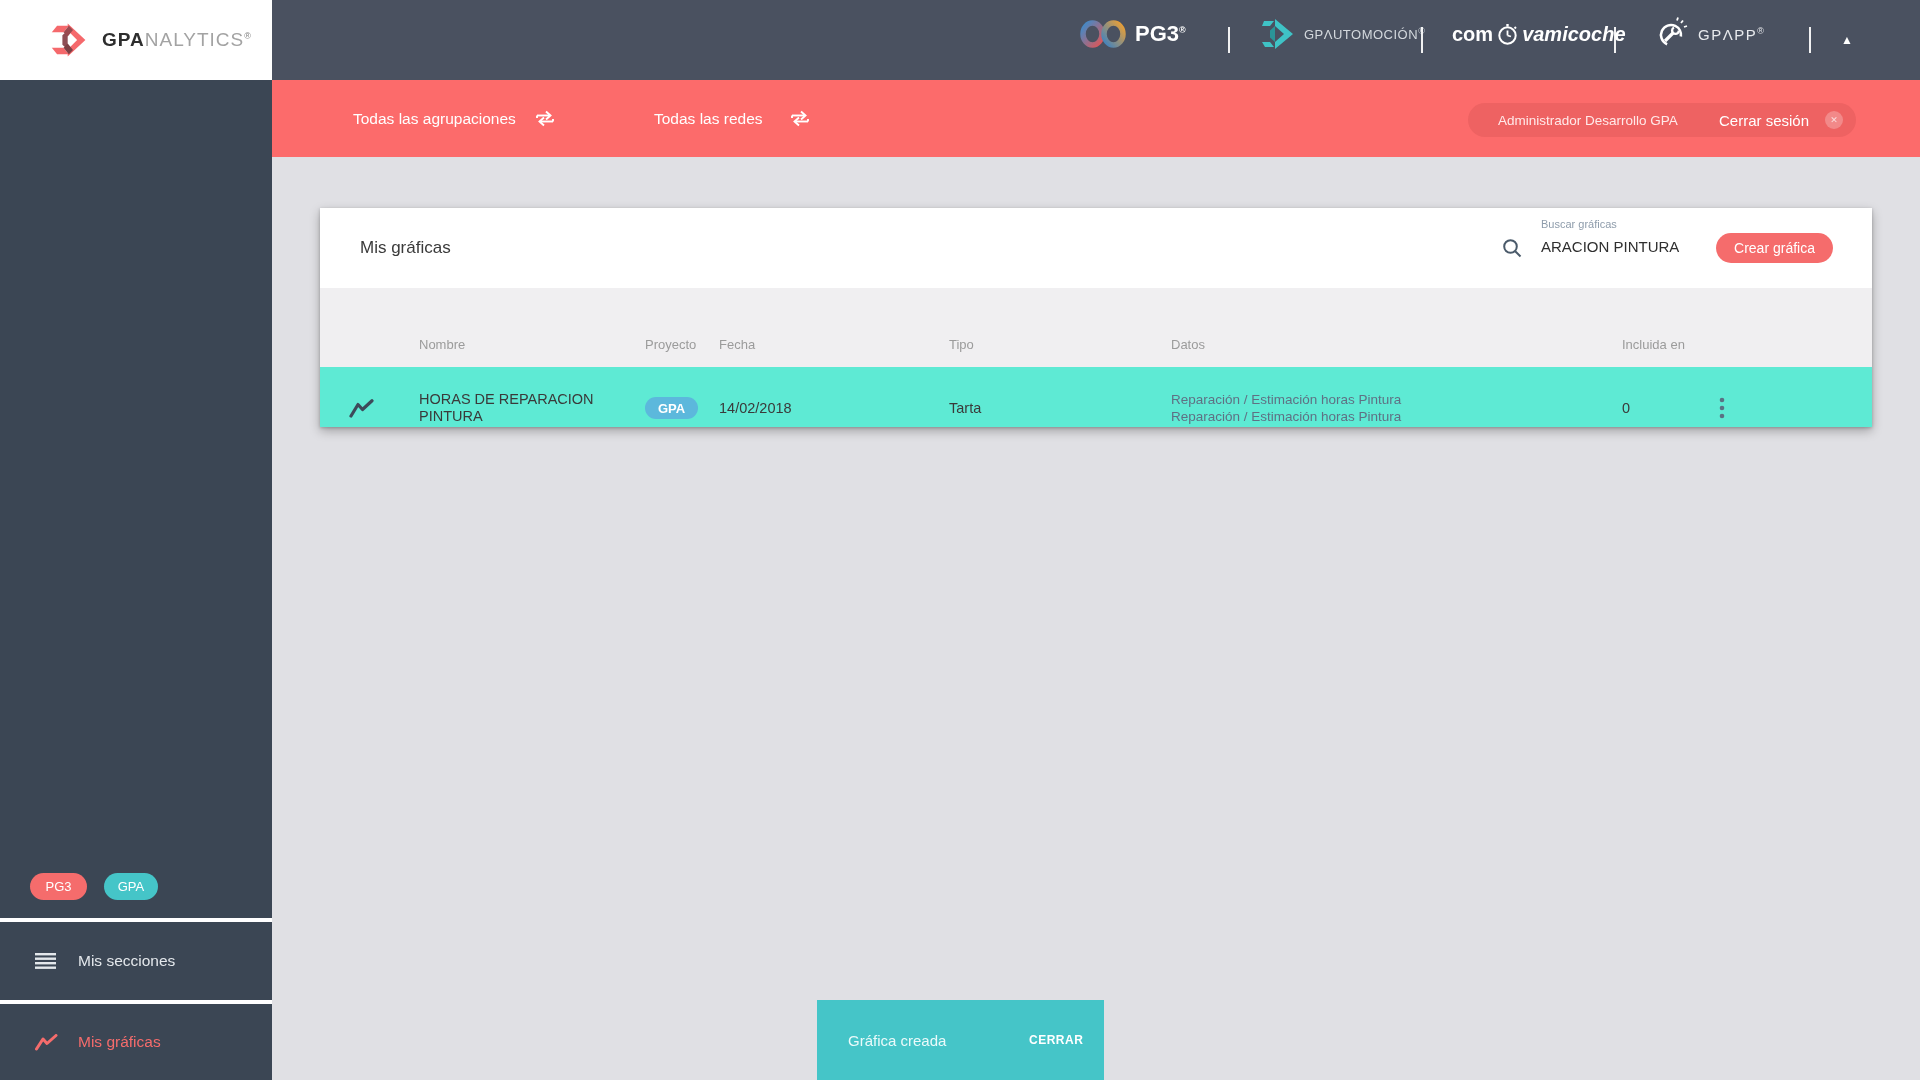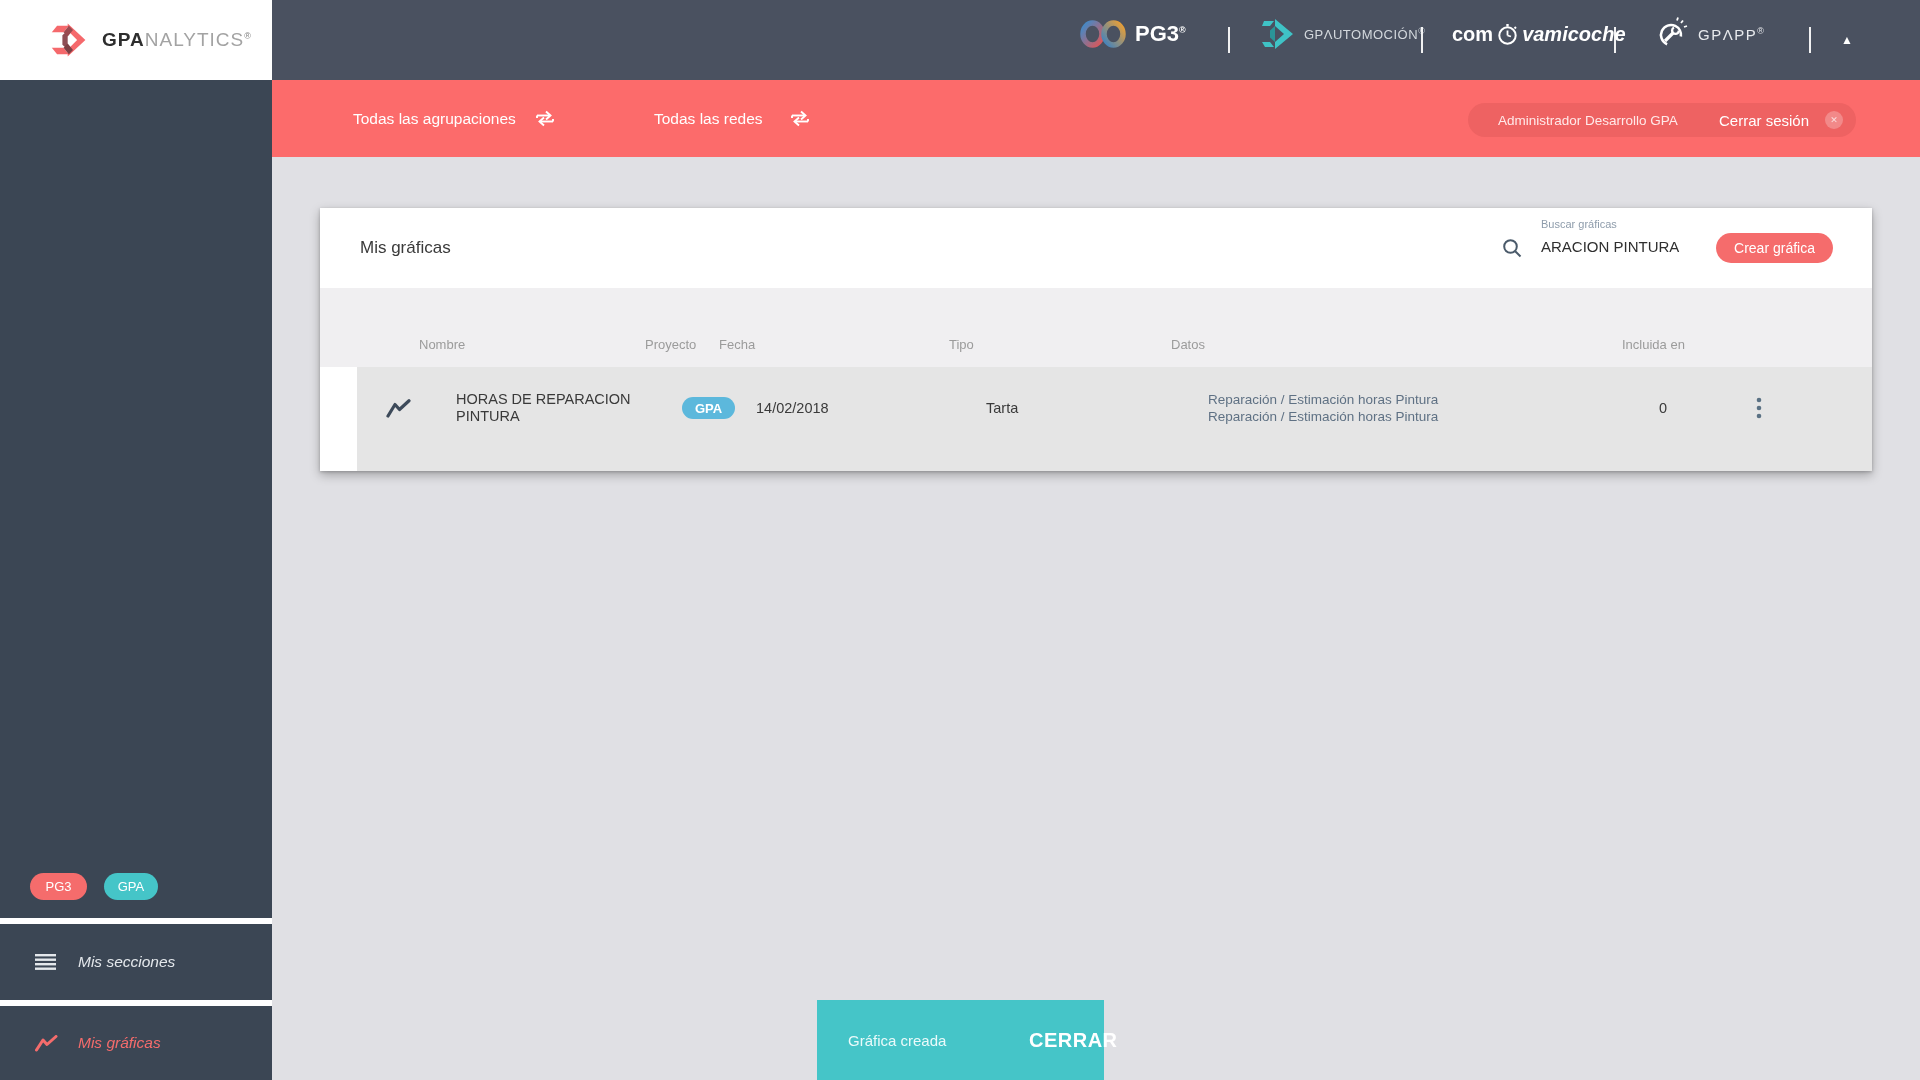--- a/index.html
+++ b/index.html
@@ -34,21 +34,21 @@
   .user-name { position:absolute; left:18px; top:0; height:34px; display:flex; align-items:center; color:#ffe9e9; font-size:13.5px;margin-left:12px; }
   .logout-btn { position:absolute; left:251px; top:0; height:34px; display:flex; align-items:center; background:none; border:none; color:#ffffff; font-size:15px; cursor:pointer; }
   .logout-circle { position:absolute; left:357px; top:8px; width:18px; height:18px; border-radius:50%; background:rgba(255,255,255,0.25); color:rgba(255,255,255,0.7); font-size:9px; display:flex; align-items:center; justify-content:center; cursor:pointer; }
 
   
   .sidebar { position:absolute; left:0; top:80px; width:272px; height:1000px; background:#3b4654; z-index:10; }
   .side-badges { position:absolute; left:0; top:793px; width:272px; height:28px; }
   .pill-badge { position:absolute; top:0; height:27px; border-radius:14px; color:#fff; font-size:13px; display:flex; align-items:center; justify-content:center; cursor:pointer; }
   .pill-pg3 { left:30px; width:57px; background:#f56c6c; }
   .pill-gpa { left:104px; width:54px; background:#45c5c8; }
-  .side-item { position:absolute; left:0; width:272px; border-top:6px solid #ffffff; display:flex; align-items:center; cursor:pointer;font-style:italic; }
+  .side-item { position:absolute; left:0; width:272px; border-top:4px solid #ffffff; display:flex; align-items:center; cursor:pointer; }
   .side-item-1 { top:838px; height:82px; }
   .side-item-2 { top:920px; height:80px; }
   .side-icon { position:absolute; left:35px; }
   .side-label { position:absolute; left:78px; font-size:15.5px; color:#e4e8ec; }
   .side-item-2 .side-label { color:#f56c6c; }
 
   
   .card { position:absolute; left:320px; top:208px; width:1552px; background:#ffffff; box-shadow:0 4px 10px rgba(0,0,0,0.28), 0 1px 3px rgba(0,0,0,0.2); z-index:5; }
   .card-head { position:relative; height:80px; }
   .page-title { position:absolute; left:40px; top:0; height:80px; display:flex; align-items:center; font-size:17px; font-weight:normal; color:#3a3a3a; }
@@ -56,38 +56,38 @@
   .search-block { position:absolute; left:1221px; top:10px; width:128px; cursor:text; }
   .search-label { display:block; font-size:11px; color:#8e9cab; margin-bottom:5px; }
   .search-valrow { display:flex; align-items:center; height:22px; }
   .search-value { font-size:15px; color:#2f2f2f; white-space:nowrap; }
   .caret { display:inline-block; width:1.5px; height:18px; background:#2f2f2f; margin-left:1px; }
   .search-underline { margin-top:3px; width:128px; height:2px; background:#4a5668; }
   .create-btn { position:absolute; left:1396px; top:25px; width:117px; height:30px; border:none; border-radius:16px; background:#f56c6c; color:#ffffff; font-size:14px; font-family:"Liberation Sans",sans-serif; cursor:pointer; }
 
   .thead { position:relative; height:79px; background:#f0eff1; }
   .th { position:absolute; top:17px; height:79px; display:flex; align-items:center; font-size:13px; color:#9b9b9b; }
-  .trow { position:relative; height:104px; background:#e5e5e5;margin-left:37px; }
+  .trow { position:relative; height:60px; background:#5eead4; }
   .cell { position:absolute; top:0; height:82px; display:flex; align-items:center; font-size:14.5px; color:#3a3a3a; }
   .col-icon { left:29px; }
   .col-nombre { left:99px; }
   .row-name { width:180px; line-height:17px; }
   .col-proyecto { left:325px; }
   .project-badge { width:53px; height:22px; border-radius:11px; background:#5cb8dc; color:#fff; font-size:13px; font-weight:bold; display:flex; align-items:center; justify-content:center; }
   .col-fecha { left:399px; }
   .col-tipo { left:629px; }
   .col-datos { left:851px; }
   .row-datos { font-size:13.5px; color:#5f7184; line-height:17px; }
   .col-incluida { left:1302px; }
   .col-menu { left:1390px; width:24px; justify-content:center; cursor:pointer; background:none; border:none; }
 
   
   .toast { position:absolute; left:817px; top:1000px; width:287px; height:80px; background:#45c5c8; z-index:30; }
   .toast-msg { position:absolute; left:31px; top:0; height:80px; display:flex; align-items:center; color:#eafafa; font-size:15px; }
-  .toast-action { position:absolute; left:212px; top:0; height:80px; display:flex; align-items:center; background:none; border:none; color:#ffffff; font-size:20px; font-weight:bold; letter-spacing:0.5px; cursor:pointer; }
+  .toast-action { position:absolute; left:212px; top:0; height:80px; display:flex; align-items:center; background:none; border:none; color:#ffffff; font-size:12px; font-weight:bold; letter-spacing:0.5px; cursor:pointer; }
 </style>
 </head>
 <body>
 
 <header class="topbar">
 
   <div class="brand-box">
     <svg class="brand-arrow" width="46" height="44" viewBox="0 0 78 58">
       <polygon points="30,1 60,29 30,57 30,45 46,29 30,13" fill="#f5696c"></polygon>
       <polygon points="30,13 30,45 21,37 21,21" fill="#8f4e55"></polygon>

